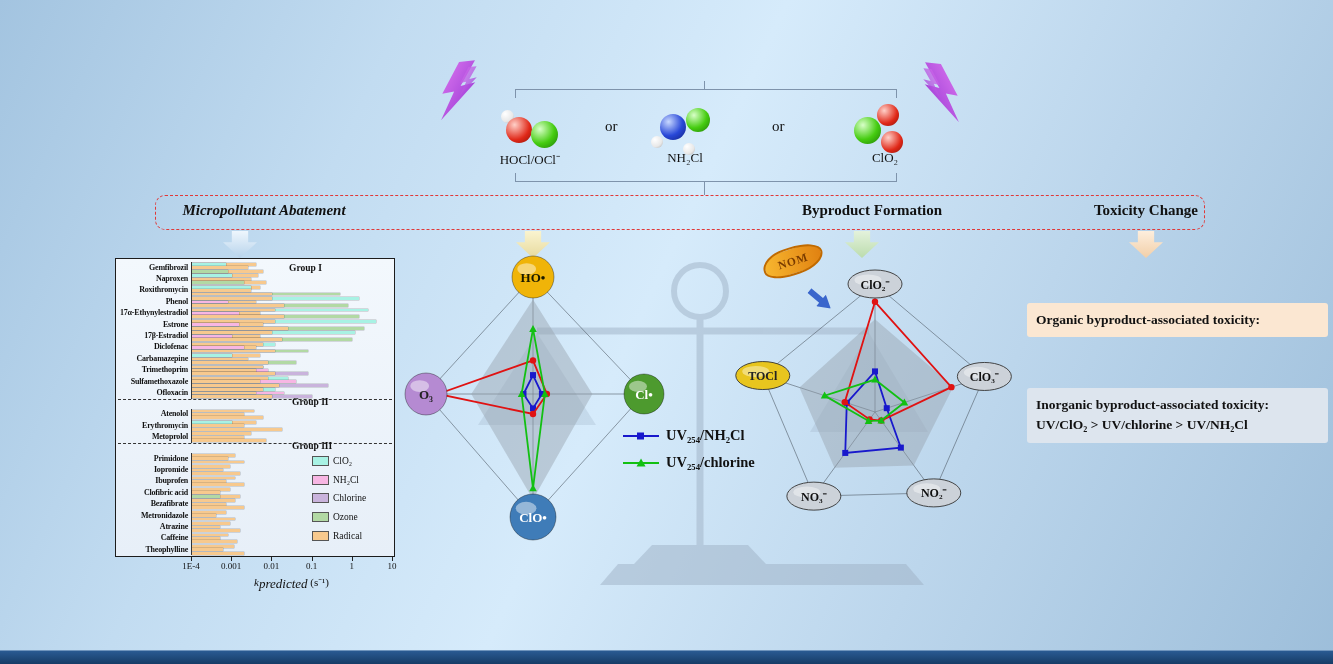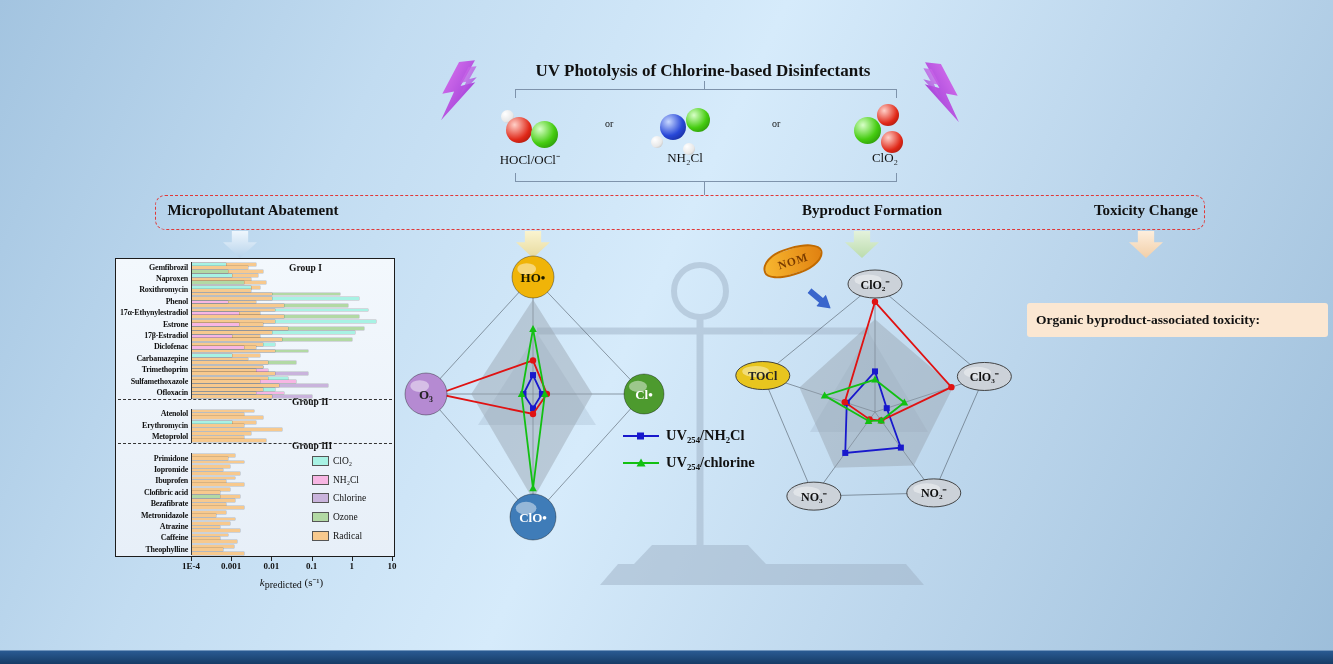--- a/index.html
+++ b/index.html
@@ -21,21 +21,21 @@
   .bracket-bottom{position:absolute;left:515px;top:173px;width:380px;height:8px;z-index:2;
     border-bottom:1.4px solid #7e93ab;border-left:1.4px solid #7e93ab;border-right:1.4px solid #7e93ab;}
   .tick-bottom{position:absolute;left:704px;top:181px;height:14px;border-left:1.4px solid #7e93ab;z-index:2;}
 
   .atom{position:absolute;border-radius:50%;z-index:3;}
   .atom-red{background:radial-gradient(circle at 33% 30%,#ffd0c8,#e02818 60%,#8a1208 100%);}
   .atom-green{background:radial-gradient(circle at 33% 30%,#d8ffc8,#45cc10 55%,#1e7a08 100%);}
   .atom-blue{background:radial-gradient(circle at 33% 30%,#c8d8ff,#2848d8 55%,#101f80 100%);}
   .atom-white{background:radial-gradient(circle at 33% 30%,#ffffff,#e8e8e8 60%,#a8a8a8 100%);}
   .mol-label{position:absolute;width:100px;text-align:center;font-size:13px;z-index:3;}
-  .or-word{position:absolute;font-size:10px;z-index:3;}
+  .or-word{position:absolute;font-size:15px;z-index:3;}
 
   .dashed-box{position:absolute;left:155px;top:195px;width:1048px;height:33px;
     border:1.5px dashed #e03838;border-radius:10px;z-index:2;}
   .sec-header{position:absolute;top:202px;font-size:15px;font-weight:bold;text-align:center;z-index:3;}
 
   .blk-arrow{position:absolute;top:231px;width:34px;height:27px;z-index:2;
     clip-path:polygon(26% 0,74% 0,74% 42%,100% 42%,50% 100%,0 42%,26% 42%);}
   .a1{left:223px;background:linear-gradient(#eef6fd,#b7d3eb);}
   .a2{left:516px;background:linear-gradient(#faf4d0,#e7da9e);}
   .a3{left:845px;background:linear-gradient(#e4f2dc,#bbdcad);}
@@ -53,25 +53,25 @@
   .group-sep{height:9px;border-top:1.1px dashed #333;position:relative;}
   .group-sep-label{position:absolute;left:174px;top:-3px;font-size:9.5px;font-weight:bold;}
   .group-label-first{position:absolute;left:173px;top:4px;font-size:9.5px;font-weight:bold;z-index:2;}
   .mp-legend{position:absolute;left:196px;top:193px;z-index:3;}
   .leg-row{display:flex;align-items:center;height:18.6px;gap:4px;}
   .leg-swatch{width:17px;height:10px;border:0.8px solid #555;box-sizing:border-box;}
   .leg-label{font-size:9.5px;}
   .bar-meaning{position:absolute;left:86px;top:208px;font-size:9px;line-height:19px;z-index:3;}
   #mp-tickmarks{position:absolute;left:191px;top:557px;width:201px;height:5px;z-index:2;}
   .tickmark{position:absolute;top:0;height:4px;border-left:1px solid #222;}
-  #mp-ticks{position:absolute;left:191px;top:561px;width:201px;height:12px;z-index:2;font-weight:bold;}
+  #mp-ticks{position:absolute;left:191px;top:561px;width:201px;height:12px;z-index:2;}
   .ticklabel{position:absolute;transform:translateX(-50%);font-size:9px;white-space:nowrap;}
   .axis-title{position:absolute;left:191px;top:574px;width:201px;text-align:center;font-size:11px;z-index:2;}
   .axis-title .k{font-style:italic;}
-  .axis-title .sub{font-size:10px;vertical-align:-2px;}
+  .axis-title .sub{font-style:italic;font-size:13px;vertical-align:-2px;}
 
   
   .radar1{position:absolute;left:400px;top:248px;z-index:2;}
   .radar2{position:absolute;left:735px;top:250px;z-index:2;}
   .radar-legend{position:absolute;left:622px;top:422px;z-index:3;}
   .rleg-row{display:flex;align-items:center;gap:6px;height:27px;}
   .rleg-label{font-size:14.5px;font-weight:600;}
 
   .nom{position:absolute;left:762px;top:247px;width:62px;height:28px;z-index:4;
     transform:rotate(-18deg);display:flex;align-items:center;justify-content:center;
@@ -104,21 +104,20 @@
     <g fill="#9fb2c6" opacity="0.3" stroke="none">
       <polygon points="537,333 478,425 596,425"></polygon>
       <polygon points="869,333 810,432 928,432"></polygon>
     </g>
     <g fill="#9fb2c6" opacity="0.5" stroke="none">
       <polygon points="652,545 748,545 766,564 634,564"></polygon>
       <polygon points="618,564 906,564 924,585 600,585"></polygon>
     </g>
   </svg>
 
-  <div class="main-title">UV Photolysis of Chlorine-based Disinfectants</div>
   <svg class="bolt bolt-left" width="64" height="64" viewBox="0 0 64 64">
     <defs>
         <linearGradient id="bg1" x1="0" y1="0" x2="1" y2="1">
       <stop offset="0" stop-color="#e37ef2"></stop>
           <stop offset="1" stop-color="#8e2ed0"></stop>
     </linearGradient>
       </defs>
     <path d="M34 4 L14 34 L26 33 L10 60 L48 26 L33 28 L50 4 Z" fill="url(#bg1)"></path>
     <path d="M34 4 L14 34 L26 33 L10 60 L48 26 L33 28 L50 4 Z" fill="url(#bg1)" opacity="0.75" transform="translate(26,8) scale(0.5)"></path>
   </svg>
@@ -146,21 +145,21 @@
   <div class="mol-label" style="left:635px;top:150px;">NH₂Cl</div>
 
   <span class="or-word" style="left:772px;top:118px;">or</span>
 
   <div class="atom atom-green" style="left:854px;top:117px;width:27px;height:27px;"></div>
   <div class="atom atom-red" style="left:877px;top:104px;width:22px;height:22px;"></div>
   <div class="atom atom-red" style="left:881px;top:131px;width:22px;height:22px;"></div>
   <div class="mol-label" style="left:835px;top:150px;">ClO₂</div>
 
   <div class="dashed-box"></div>
-  <div class="sec-header" style="left:148px;width:210px;">Micropollutant Abatement</div>
+  <div class="sec-header" style="left:159px;width:210px;font-style:italic;">Micropollutant Abatement</div>
   <div class="sec-header" style="left:772px;width:200px;">Byproduct Formation</div>
   <div class="sec-header" style="left:1056px;width:180px;">Toxicity Change</div>
 
   <div class="blk-arrow a1"></div>
   <div class="blk-arrow a2"></div>
   <div class="blk-arrow a3"></div>
   <div class="blk-arrow a4"></div>
 
   <div class="panel">
     <div id="mp-rows">
@@ -536,15 +535,19 @@
       <text x="27.775331077171884" y="130.03599466375618" text-anchor="middle" font-size="12" font-weight="bold" fill="#222222" font-family="&quot;Liberation Serif&quot;, serif">TOCl</text>
     </svg>
   <div class="nom">
       <span>NOM</span>
     </div>
   <div class="nom-arrow"></div>
 
   <div class="tox tox1">
     <div>Organic byproduct-associated toxicity:</div>
   </div>
+  <div class="tox tox2">
+    <div>Inorganic byproduct-associated toxicity:</div>
+    <div>UV/ClO₂ &gt; UV/chlorine &gt; UV/NH₂Cl</div>
+  </div>
 
   <div class="bottom-strip"></div>
 </div>
 
 </body></html>

